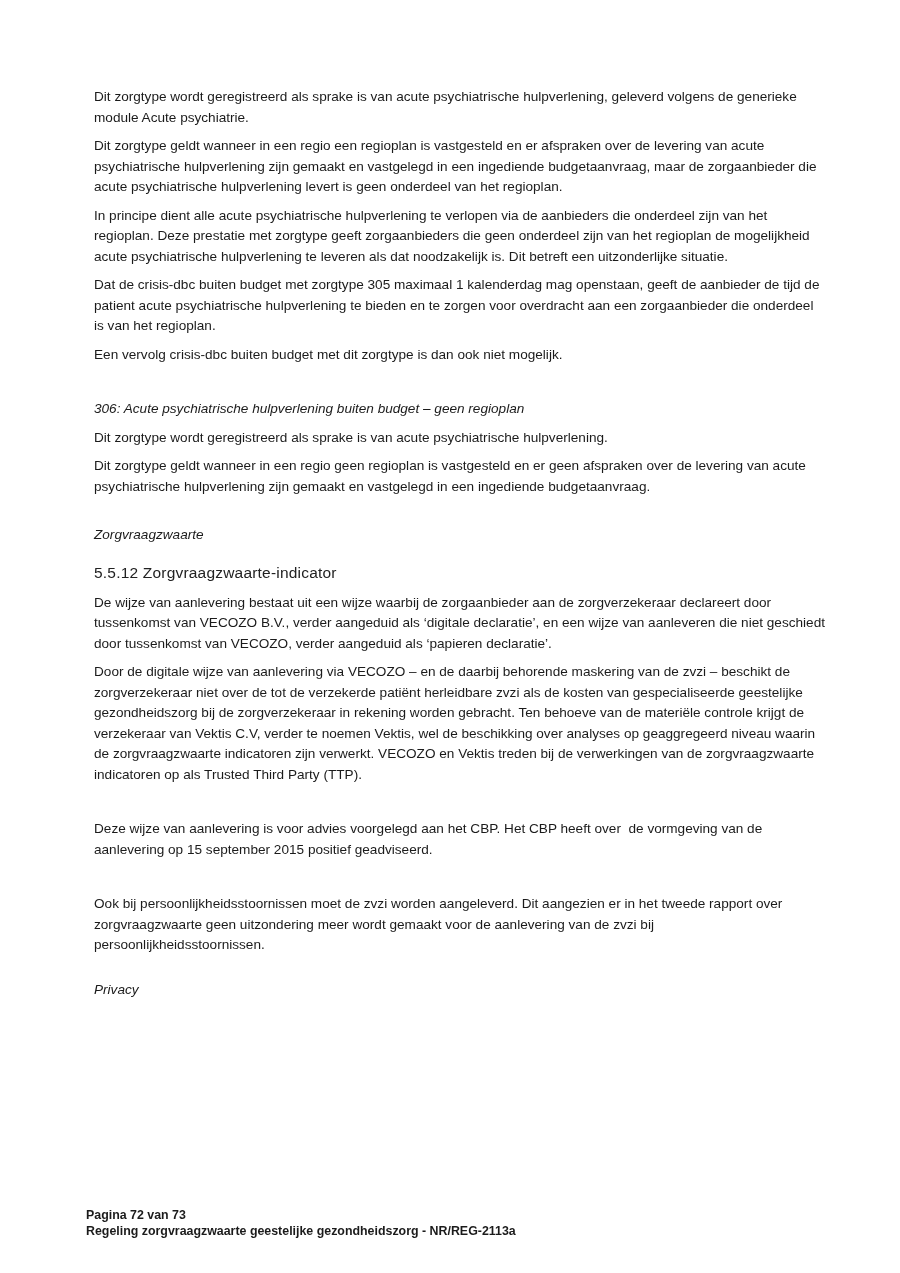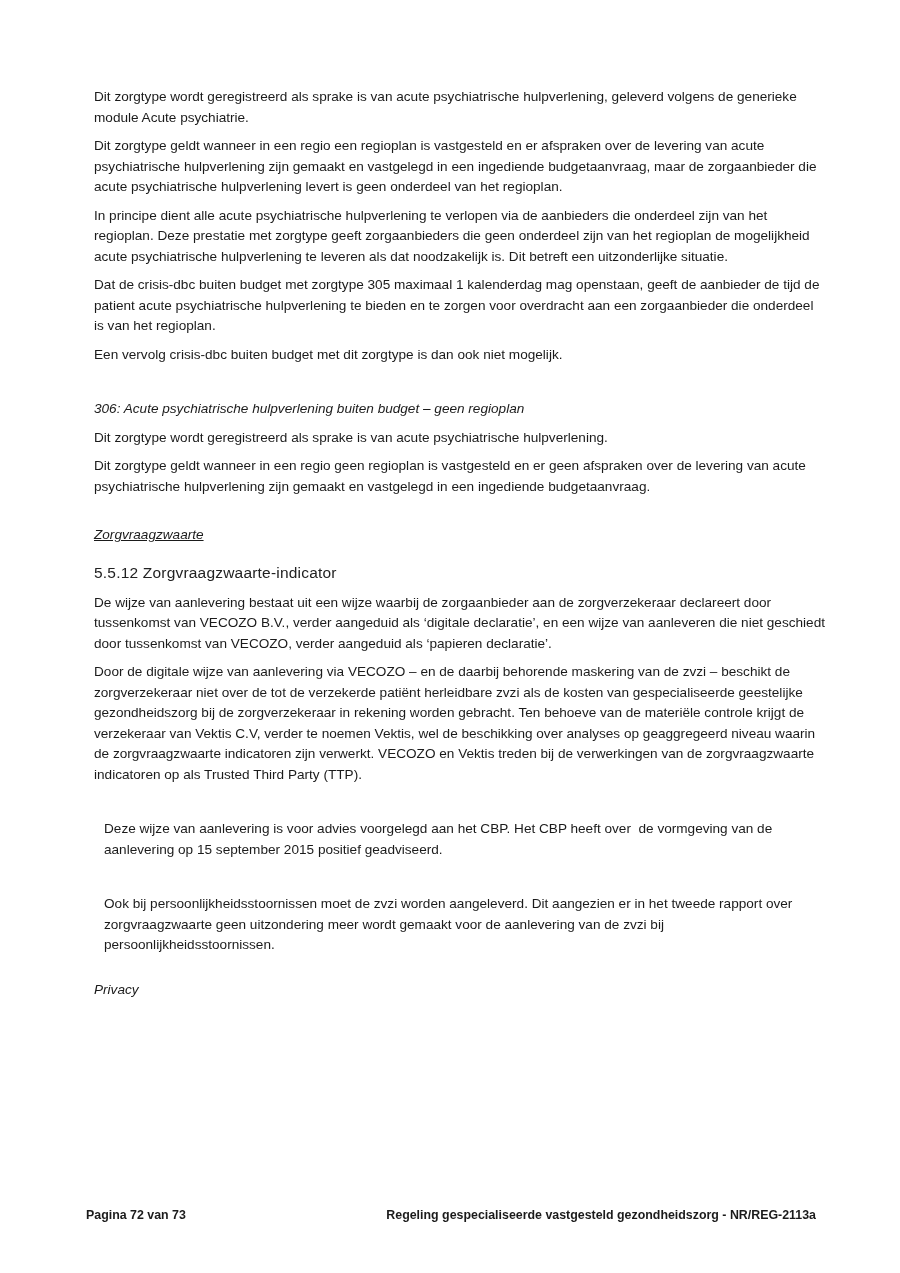--- a/index.html
+++ b/index.html
@@ -37,36 +37,37 @@
   .h-section {
     font-style: normal;
     font-weight: 400;
     font-size: 15.5px;
     line-height: 21px;
     letter-spacing: 0.2px;
     margin: 0 0 10px 0;
     color: #222222;
   }
   .sp-306     { margin-top: 34px; }
-  .sp-zvz     { margin-top: 28px; text-decoration: underline; }
+  .sp-zvz     { margin-top: 28px; }
   .sp-sub     { margin-top: 16px; }
-  .sp-block   { margin-top: 34px; margin-left: 10px; }
+  .sp-block   { margin-top: 34px; }
   .sp-privacy { margin-top: 24px; }
   .footer {
     position: absolute;
     left: 86px;
     top: 1207px;
     width: 730px;
     display: flex;
     justify-content: space-between;
     align-items: baseline;
     font-size: 12.4px;
     font-weight: 700;
     line-height: 16px;
     color: #1b1b1b;
+    flex-direction: column;
   }
   .footer .footer-left  { text-align: left; }
   .footer .footer-right { text-align: right; }
 </style>
 </head>
 <body>
 
 <div class="page">
 
   <main class="content">
@@ -99,16 +100,16 @@
 
 
     <p class="p sp-block">Ook bij persoonlijkheidsstoornissen moet de zvzi worden aangeleverd. Dit aangezien er in het tweede rapport over zorgvraagzwaarte geen uitzondering meer wordt gemaakt voor de aanlevering van de zvzi bij persoonlijkheidsstoornissen.</p>
 
     <h3 class="h-italic sp-privacy">Privacy</h3>
 
   </main>
 
   <footer class="footer">
     <span class="footer-left">Pagina 72 van 73</span>
-    <span class="footer-right">Regeling gespecialiseerde vastgesteld gezondheidszorg - NR/REG-2113a</span>
+    <span class="footer-right">Regeling zorgvraagzwaarte geestelijke gezondheidszorg - NR/REG-2113a</span>
   </footer>
 
 </div>
 
 </body></html>

